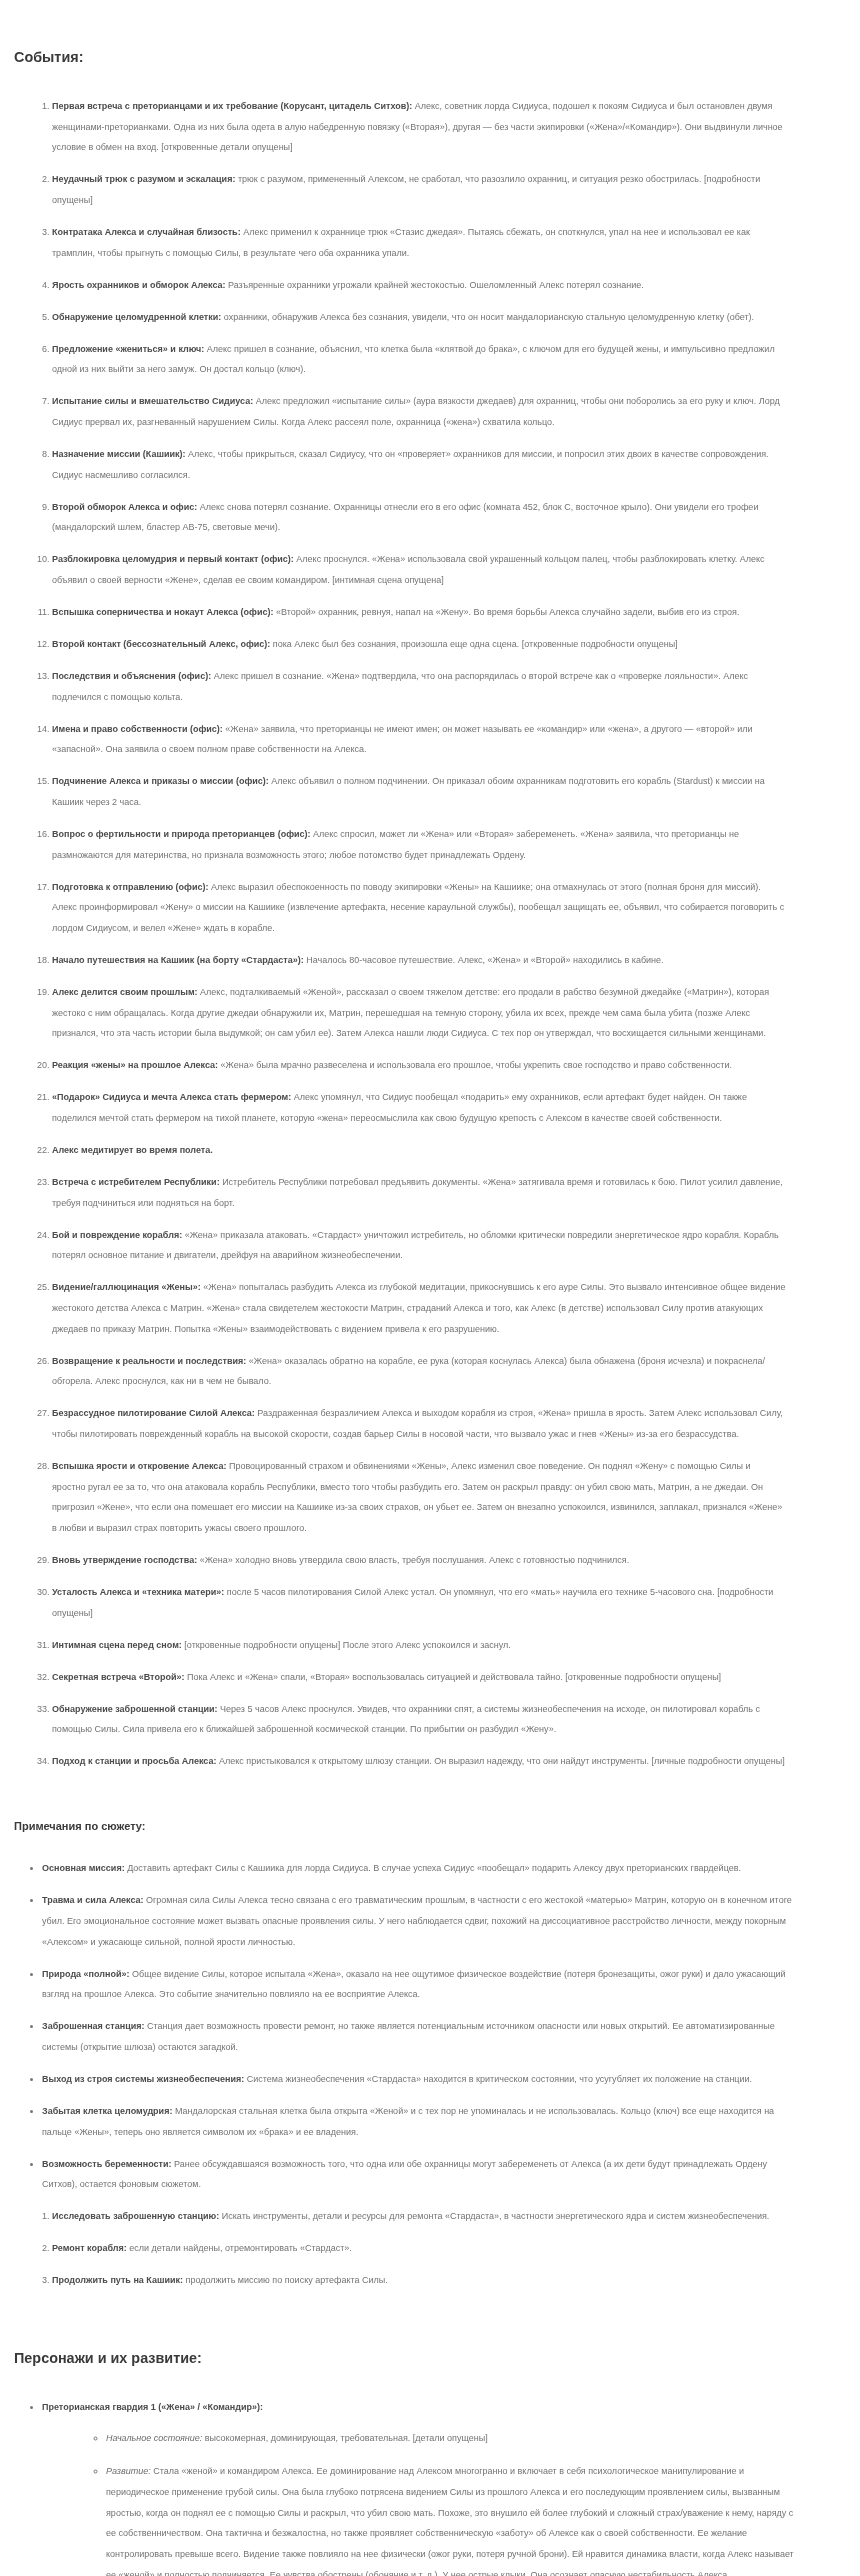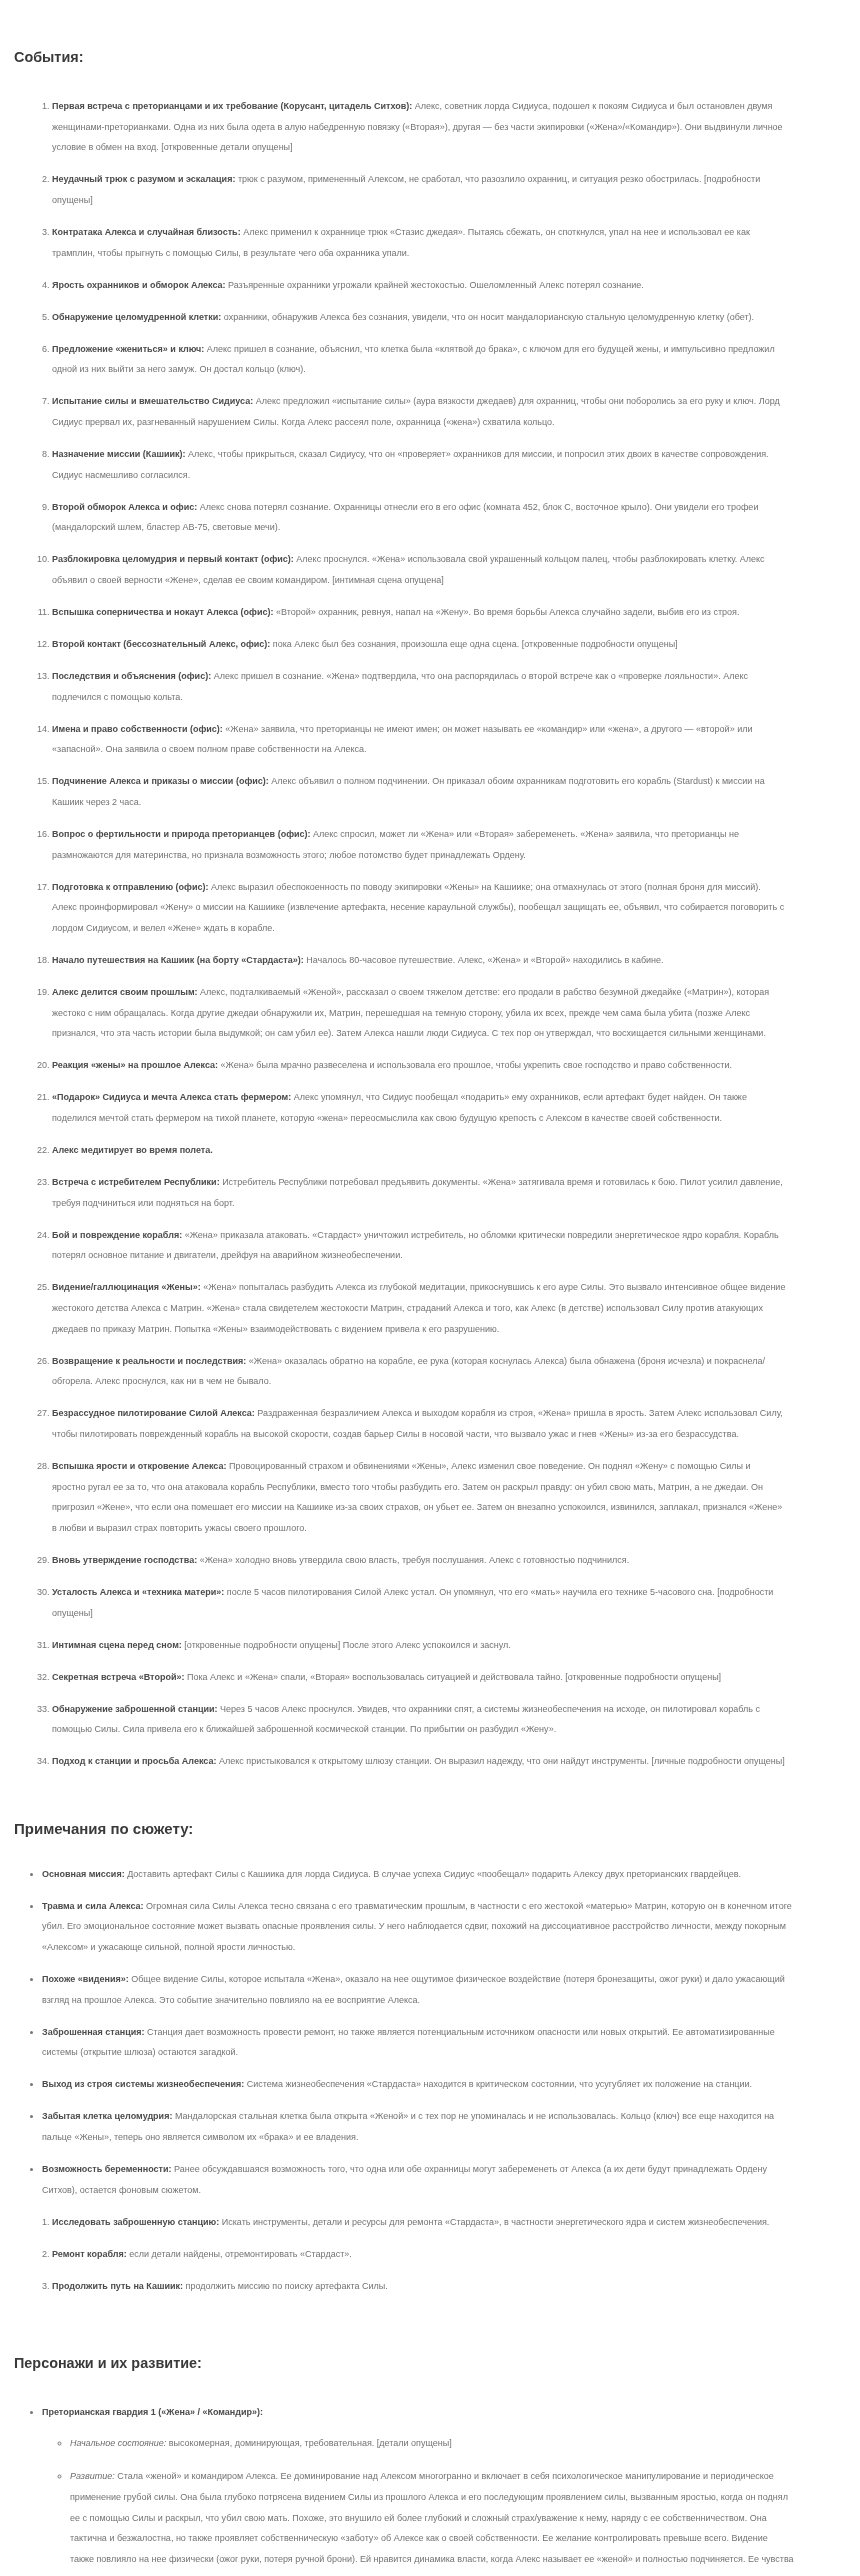--- a/index.html
+++ b/index.html
@@ -13,32 +13,32 @@
   }
   h2.section-title {
     font-size: 14.4px;
     line-height: 1.25;
     font-weight: 700;
     color: #3a3a3a;
     margin: 58px 0 30px 0;
   }
   h2.section-title.first { margin-top: 8px; }
   h3.subsection-title {
-    font-size: 15px;
+    font-size: 11px;
     line-height: 1.3;
     font-weight: 700;
     color: #3a3a3a;
     margin: 47px 0 25px 0;
   }
   ol.num-list { margin: 8px; padding-left: 30px; list-style: decimal; }
   ol.num-list > li { margin-bottom: 11.3px; line-height: 2.3; }
   ul.bullet-list { margin: 0; padding-left: 28px; list-style: disc; }
   ul.bullet-list > li { margin-bottom: 11.3px; line-height: 2.3; }
   ul.sub-bullet-list { margin: 10.3px 0 0 0; padding-left: 28px; list-style: circle; }
-  ul.sub-bullet-list > li { margin-bottom: 12.4px; line-height: 2.3; }
+  ul.sub-bullet-list > li { margin-bottom: 12.4px; line-height: 2.3; margin-left: 36px; }
   li::marker { color: #757575; }
   strong.item-label { font-weight: 700; color: #4c4c4c; }
   em.trait-label { font-style: italic; color: #6d6d6d; }
 </style>
 </head>
 <body>
 
 <div class="doc">
 
   <h2 class="section-title first">События:</h2>
@@ -76,21 +76,21 @@
       <li><strong class="item-label">Интимная сцена перед сном:</strong> [откровенные подробности опущены] После этого Алекс успокоился и заснул.</li>
       <li><strong class="item-label">Секретная встреча «Второй»:</strong> Пока Алекс и «Жена» спали, «Вторая» воспользовалась ситуацией и действовала тайно. [откровенные подробности опущены]</li>
       <li><strong class="item-label">Обнаружение заброшенной станции:</strong> Через 5 часов Алекс проснулся. Увидев, что охранники спят, а системы жизнеобеспечения на исходе, он пилотировал корабль с помощью Силы. Сила привела его к ближайшей заброшенной космической станции. По прибытии он разбудил «Жену».</li>
       <li><strong class="item-label">Подход к станции и просьба Алекса:</strong> Алекс пристыковался к открытому шлюзу станции. Он выразил надежду, что они найдут инструменты. [личные подробности опущены]</li>
     </ol>
 
   <h3 class="subsection-title">Примечания по сюжету:</h3>
   <ul class="bullet-list" id="plot-notes-list">
       <li><strong class="item-label">Основная миссия:</strong> Доставить артефакт Силы с Кашиика для лорда Сидиуса. В случае успеха Сидиус «пообещал» подарить Алексу двух преторианских гвардейцев.</li>
       <li><strong class="item-label">Травма и сила Алекса:</strong> Огромная сила Силы Алекса тесно связана с его травматическим прошлым, в частности с его жестокой «матерью» Матрин, которую он в конечном итоге убил. Его эмоциональное состояние может вызвать опасные проявления силы. У него наблюдается сдвиг, похожий на диссоциативное расстройство личности, между покорным «Алексом» и ужасающе сильной, полной ярости личностью.</li>
-      <li><strong class="item-label">Похоже «видения»:</strong> Общее видение Силы, которое испытала «Жена», оказало на нее ощутимое физическое воздействие (потеря бронезащиты, ожог руки) и дало ужасающий взгляд на прошлое Алекса. Это событие значительно повлияло на ее восприятие Алекса.</li>
+      <li><strong class="item-label">Природа «полной»:</strong> Общее видение Силы, которое испытала «Жена», оказало на нее ощутимое физическое воздействие (потеря бронезащиты, ожог руки) и дало ужасающий взгляд на прошлое Алекса. Это событие значительно повлияло на ее восприятие Алекса.</li>
       <li><strong class="item-label">Заброшенная станция:</strong> Станция дает возможность провести ремонт, но также является потенциальным источником опасности или новых открытий. Ее автоматизированные системы (открытие шлюза) остаются загадкой.</li>
       <li><strong class="item-label">Выход из строя системы жизнеобеспечения:</strong> Система жизнеобеспечения «Стардаста» находится в критическом состоянии, что усугубляет их положение на станции.</li>
       <li><strong class="item-label">Забытая клетка целомудрия:</strong> Мандалорская стальная клетка была открыта «Женой» и с тех пор не упоминалась и не использовалась. Кольцо (ключ) все еще находится на пальце «Жены», теперь оно является символом их «брака» и ее владения.</li>
       <li><strong class="item-label">Возможность беременности:</strong> Ранее обсуждавшаяся возможность того, что одна или обе охранницы могут забеременеть от Алекса (а их дети будут принадлежать Ордену Ситхов), остается фоновым сюжетом.</li>
     </ul>
 
   <ol class="num-list" id="plan-list">
       <li><strong class="item-label">Исследовать заброшенную станцию:</strong> Искать инструменты, детали и ресурсы для ремонта «Стардаста», в частности энергетического ядра и систем жизнеобеспечения.</li>
       <li><strong class="item-label">Ремонт корабля:</strong> если детали найдены, отремонтировать «Стардаст».</li>
       <li><strong class="item-label">Продолжить путь на Кашиик:</strong> продолжить миссию по поиску артефакта Силы.</li>

